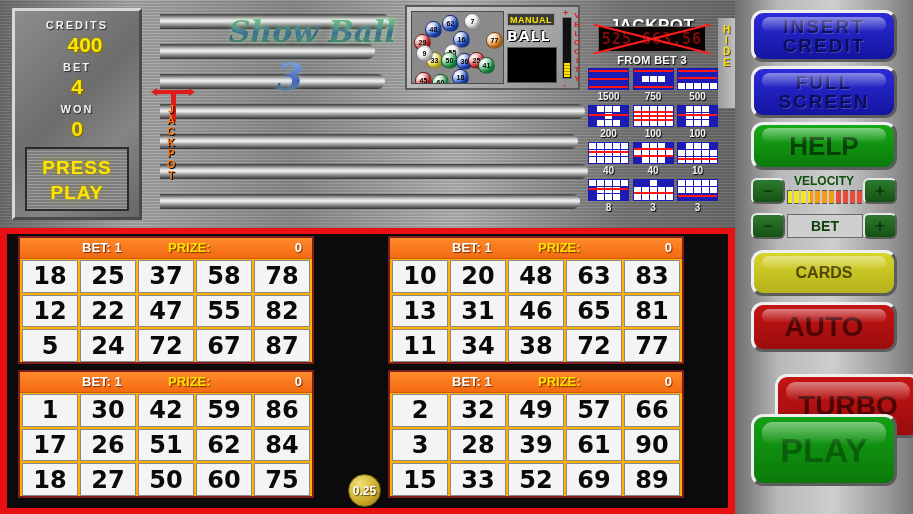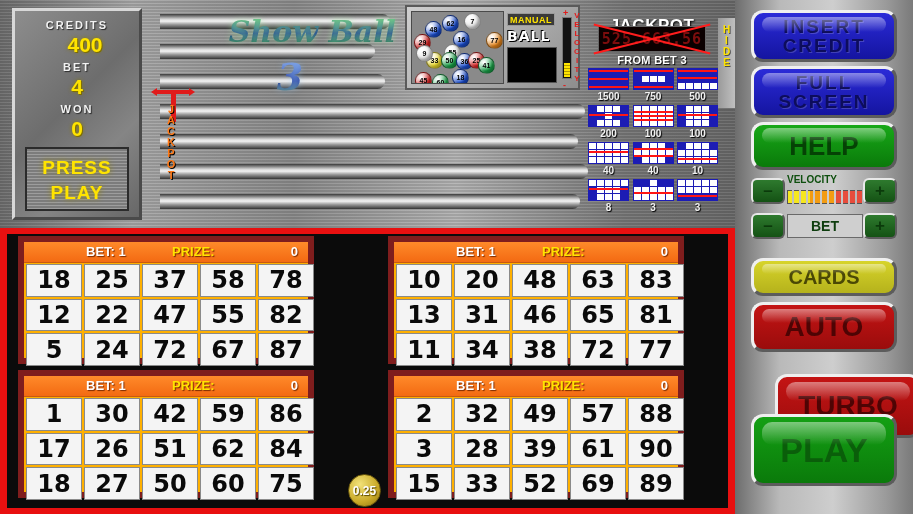--- a/index.html
+++ b/index.html
@@ -101,21 +101,21 @@
   .hide-tab{position:absolute;left:718px;top:18px;width:17px;height:90px;
     background:linear-gradient(90deg,#9a9a9a,#c0c0c0);}
   .hide-tab span{display:block;width:17px;color:#ffe400;font-size:10px;font-weight:bold;
     line-height:11px;text-align:center;padding-top:6px;text-shadow:1px 1px 0 #4a4a4a;}
 
   
   .cards-area{position:absolute;left:0;top:228px;width:735px;height:286px;background:#e81010;
     border:0;box-sizing:border-box;}
   .cards-inner{position:absolute;left:7px;top:6px;width:721px;height:274px;background:#0b0b0b;}
   .card{position:absolute;width:296px;height:128px;background:#ffb000;
-    border:6px solid #7f1d1d;box-sizing:border-box;}
+    border:2px solid #7f1d1d;box-sizing:border-box;}
   .card.c1{left:18px;top:8px;} .card.c2{left:388px;top:8px;}
   .card.c3{left:18px;top:142px;} .card.c4{left:388px;top:142px;}
   .card-head{position:relative;height:20px;background:linear-gradient(180deg,#ff8a2a,#f36a12);
     border-bottom:1px solid #c85a10;}
   .card-head .bet{position:absolute;left:62px;top:2px;color:#fff;font-size:13px;font-weight:bold;
     text-shadow:1px 1px 1px #7a2a00;}
   .card-head .bet b{color:#fff;}
   .card-head .prize{position:absolute;left:148px;top:2px;color:#ffe400;font-size:13px;font-weight:bold;
     text-shadow:1px 1px 1px #7a2a00;}
   .card-head .pval{position:absolute;right:10px;top:2px;color:#fff;font-size:13px;font-weight:bold;
@@ -142,22 +142,22 @@
   .b-blue{background:linear-gradient(180deg,#2b2bd8,#1414a0);color:#0d0d5c;
     text-shadow:1px 1px 0 rgba(255,255,255,.18);}
   .b-green{background:linear-gradient(180deg,#18a818,#0a7a0a);color:#054205;}
   .b-yellow{background:linear-gradient(180deg,#d7d42a,#b5b21c);color:#4a4805;}
   .b-red{background:linear-gradient(180deg,#c41414,#9a0c0c);color:#4e0404;}
   .b-play{background:linear-gradient(180deg,#14a014,#0a7a0a);color:#0a5e0a;}
   .sq-btn{position:absolute;width:34px;height:26px;border-radius:6px;
     background:linear-gradient(180deg,#2e7a2e,#145214);border:2px solid;
     border-color:#e8e8e8 #5c5c5c #5c5c5c #e8e8e8;box-sizing:border-box;
     display:flex;align-items:center;justify-content:center;color:#0b3a0b;font-weight:bold;font-size:17px;}
-  .vel-lbl{position:absolute;left:52px;top:174px;width:74px;text-align:left;color:#0e4f0e;
-    font-size:10px;font-weight:bold;}
+  .vel-lbl{position:absolute;left:52px;top:174px;width:74px;text-align:center;color:#0e4f0e;
+    font-size:12px;font-weight:bold;}
   .vel-bar{position:absolute;left:52px;top:190px;width:76px;height:14px;
     background:linear-gradient(90deg,#f5e71f 0 30%,#f39c12 30% 62%,#e74c3c 62% 100%);
     border:1px solid #555;box-sizing:border-box;
     -webkit-mask-image:repeating-linear-gradient(90deg,#000 0 5px,transparent 5px 7px);
     mask-image:repeating-linear-gradient(90deg,#000 0 5px,transparent 5px 7px);}
   .bet-field{position:absolute;left:52px;top:214px;width:76px;height:24px;background:#cfcfcf;
     border:1px solid #6a6a6a;box-sizing:border-box;display:flex;align-items:center;
     justify-content:center;color:#0e3d0e;font-size:14px;font-weight:bold;}
 </style>
 </head>
@@ -618,21 +618,21 @@
       <div class="card-head">
         <div class="bet"><span>BET:</span> <b>1</b></div>
         <div class="prize">PRIZE:</div>
         <div class="pval">0</div>
       </div>
       <div class="card-grid">
           <div class="cell">2</div>
           <div class="cell">32</div>
           <div class="cell">49</div>
           <div class="cell">57</div>
-          <div class="cell">88</div>
+          <div class="cell">66</div>
           <div class="cell">3</div>
           <div class="cell">28</div>
           <div class="cell">39</div>
           <div class="cell">61</div>
           <div class="cell">90</div>
           <div class="cell">15</div>
           <div class="cell">33</div>
           <div class="cell">52</div>
           <div class="cell">69</div>
           <div class="cell">89</div>
@@ -666,21 +666,21 @@
     <div class="vel-bar"></div>
 
     <div class="sq-btn" style="left:16px;top:213px;">
       <span>–</span>
     </div>
     <div class="sq-btn" style="left:128px;top:213px;">
       <span>+</span>
     </div>
     <div class="bet-field">BET</div>
 
-    <div class="sb-btn b-yellow" style="top:258px;height:38px;font-size:20px;">
+    <div class="sb-btn b-yellow" style="top:250px;height:46px;font-size:16px;">
       <span class="gl"></span>
         <span>CARDS</span>
     </div>
     <div class="sb-btn b-red" style="top:302px;height:50px;font-size:28px;">
       <span class="gl"></span>
         <span>AUTO</span>
     </div>
     <div class="sb-btn b-red" style="top:374px;height:64px;font-size:28px;margin-left:24px;">
       <span class="gl"></span>
         <span>TURBO</span>

